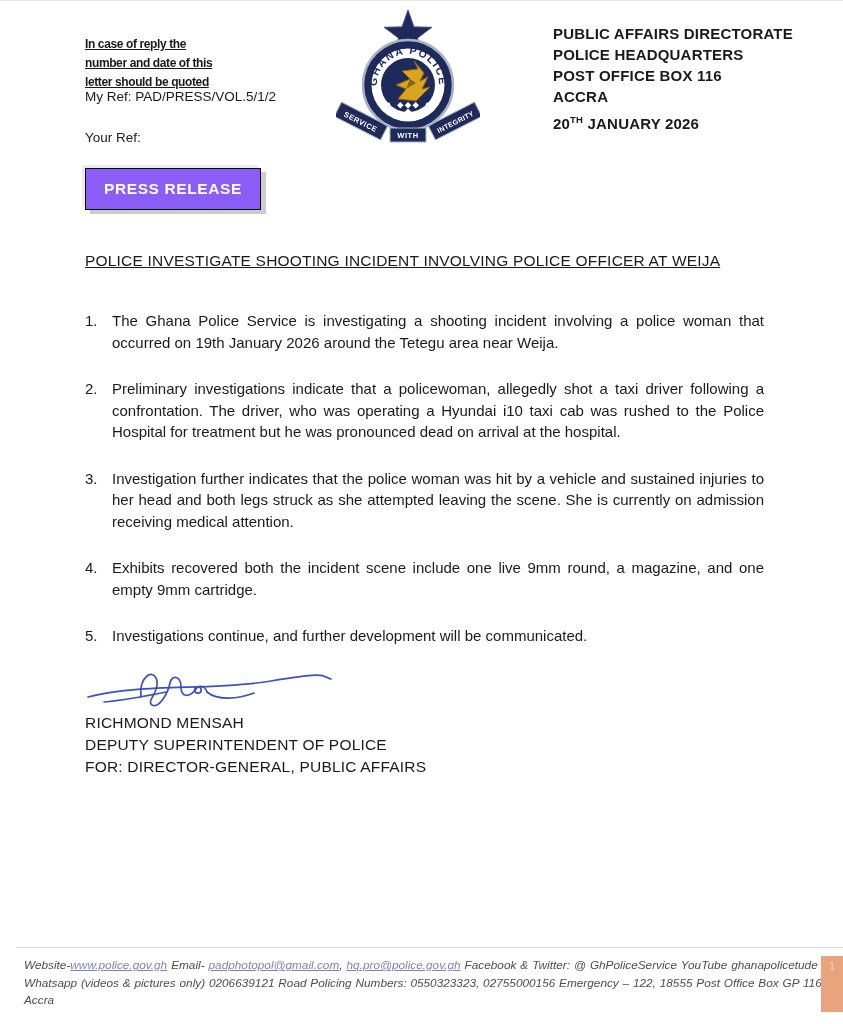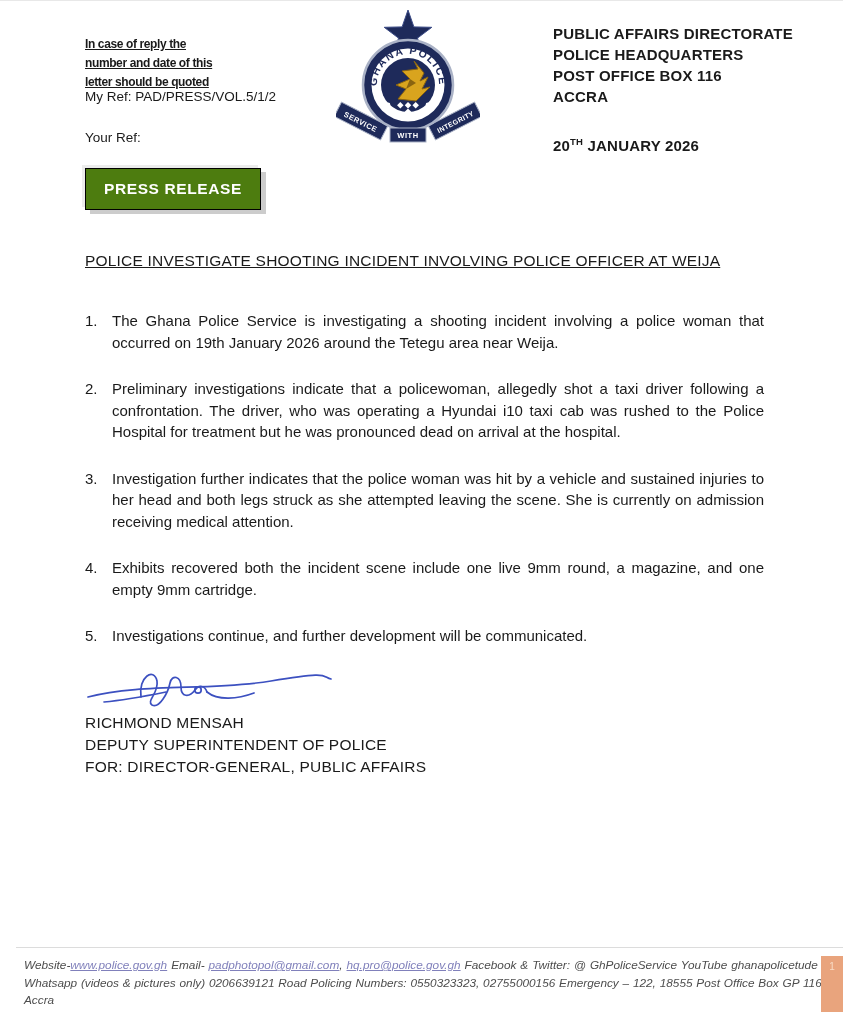--- a/index.html
+++ b/index.html
@@ -18,27 +18,27 @@
     font-size:12.5px;line-height:19px;font-weight:600;
     letter-spacing:-0.4px;transform:scaleX(.96);transform-origin:left top;
   }
   .reply-note .line{display:block;text-decoration:underline;}
   .my-ref{position:absolute;left:85px;top:88px;font-size:13.5px;}
   .your-ref{position:absolute;left:85px;top:129px;font-size:13.5px;}
   .directorate{
     position:absolute;left:553px;top:22px;
     font-size:15px;font-weight:bold;line-height:21px;letter-spacing:0.2px;
   }
-  .date-line{margin-top:24px;font-size:15px;font-weight:bold;}
+  .date-line{margin-top:2px;font-size:15px;font-weight:bold;}
   .date-line sup{font-size:9.5px;vertical-align:super;}
   .crest{position:absolute;left:336px;top:8px;width:144px;height:146px;}
   
   .badge{
     position:absolute;left:85px;top:167px;
-    background:#4d7c0f;color:#ffffff;
+    background:#8b5cf6;color:#ffffff;
     font-size:15.5px;font-weight:bold;letter-spacing:0.6px;
     padding:11px 18px;
     border:1px solid #000;
     box-shadow:5px 4px 0 #cccccc, -3px -3px 0 #ececec;
   }
   
   .doc-title{
     position:absolute;left:85px;top:246px;width:678px;
     font-size:15.5px;font-weight:normal;line-height:28px;
     text-decoration:underline;letter-spacing:0.2px;margin:0;

